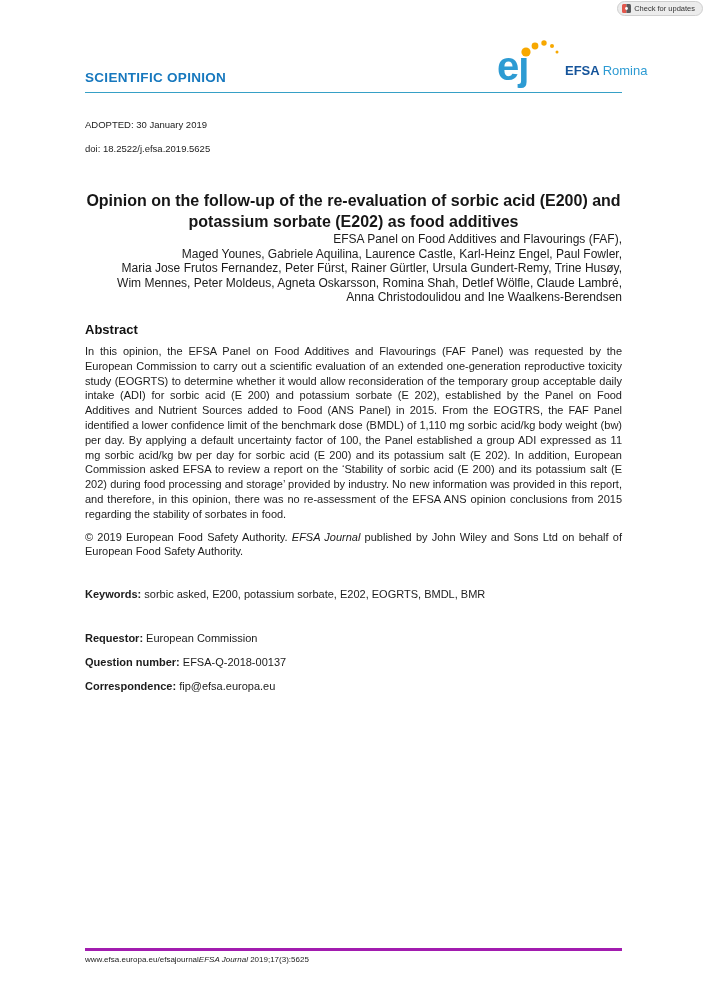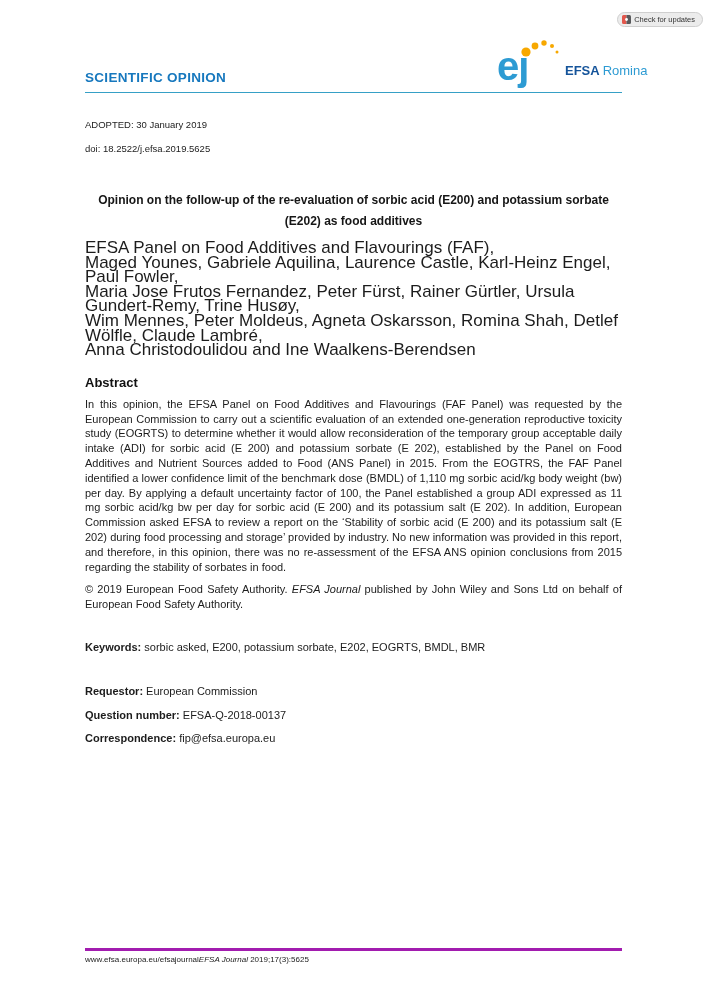--- a/index.html
+++ b/index.html
@@ -10,21 +10,21 @@
     height: 1000px;
     background: #ffffff;
     font-family: "Liberation Sans", sans-serif;
     color: #1c1c1c;
     overflow: hidden;
   }
 
   
   .check-badge {
     position: absolute;
-    top: 12px;
+    top: 1px;
     right: 4px;
     display: flex;
     align-items: center;
     gap: 3px;
     background: #ececec;
     border: 1px solid #cfcfcf;
     border-radius: 8px;
     padding: 2px 7px 2px 4px;
     font-size: 7.5px;
     color: #333;
@@ -85,30 +85,30 @@
     border: none;
     border-top: 1.5px solid #36a0c6;
   }
   .meta { font-size: 9.5px; color: #222; }
   .meta-adopted { margin-top: 26px; }
   .meta-doi { margin-top: 13px; }
 
   .title {
     margin: 36px auto 0 auto;
     max-width: 545px;
-    font-size: 12px;
+    font-size: 16px;
     line-height: 21px;
     font-weight: bold;
     text-align: center;
     color: #161616;
   }
   .authors {
-    margin-top: 9px;
-    text-align: left;
-    font-size: 17px;
+    margin-top: 0;
+    text-align: right;
+    font-size: 12px;
     line-height: 14.6px;
     color: #1c1c1c;
   }
   .authors span { display: block; }
 
   .abstract-heading {
     margin-top: 17px;
     font-size: 13px;
     font-weight: bold;
     color: #111;

